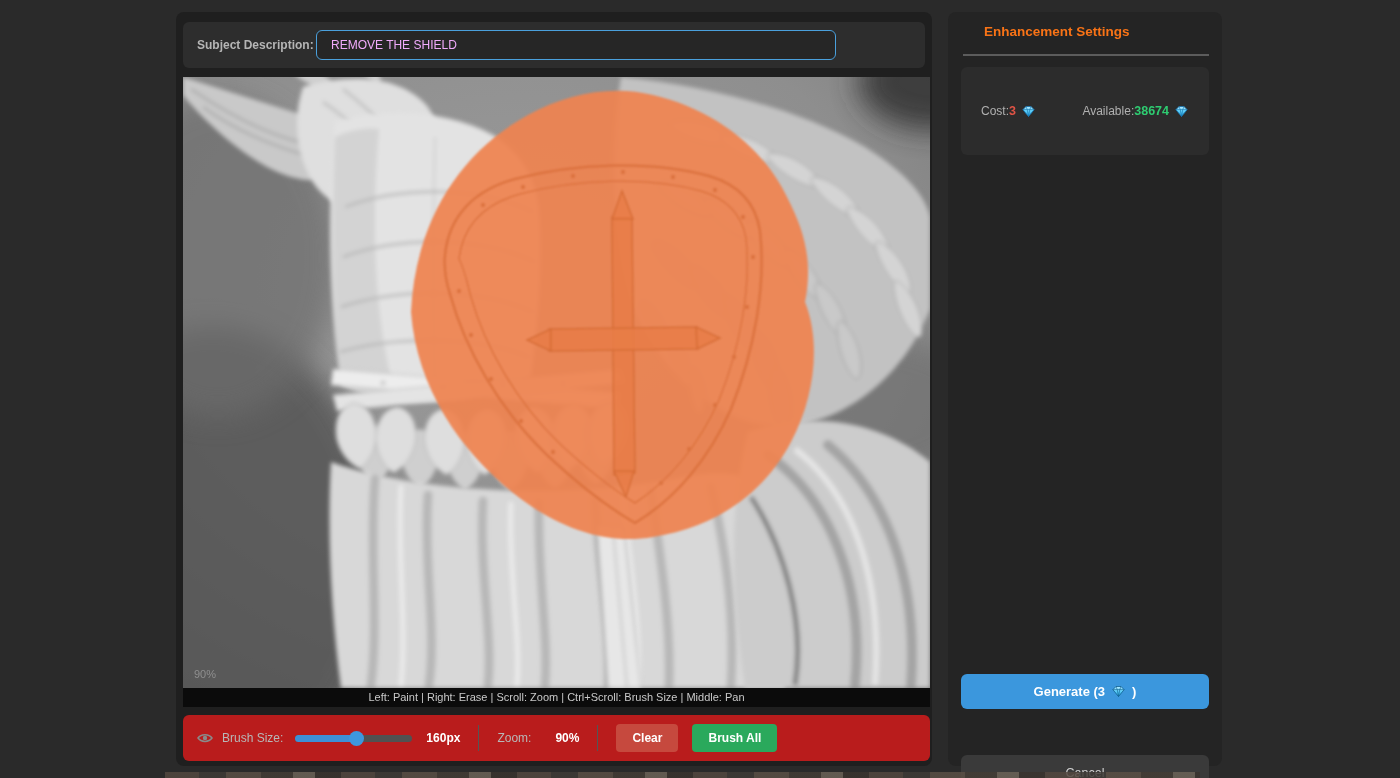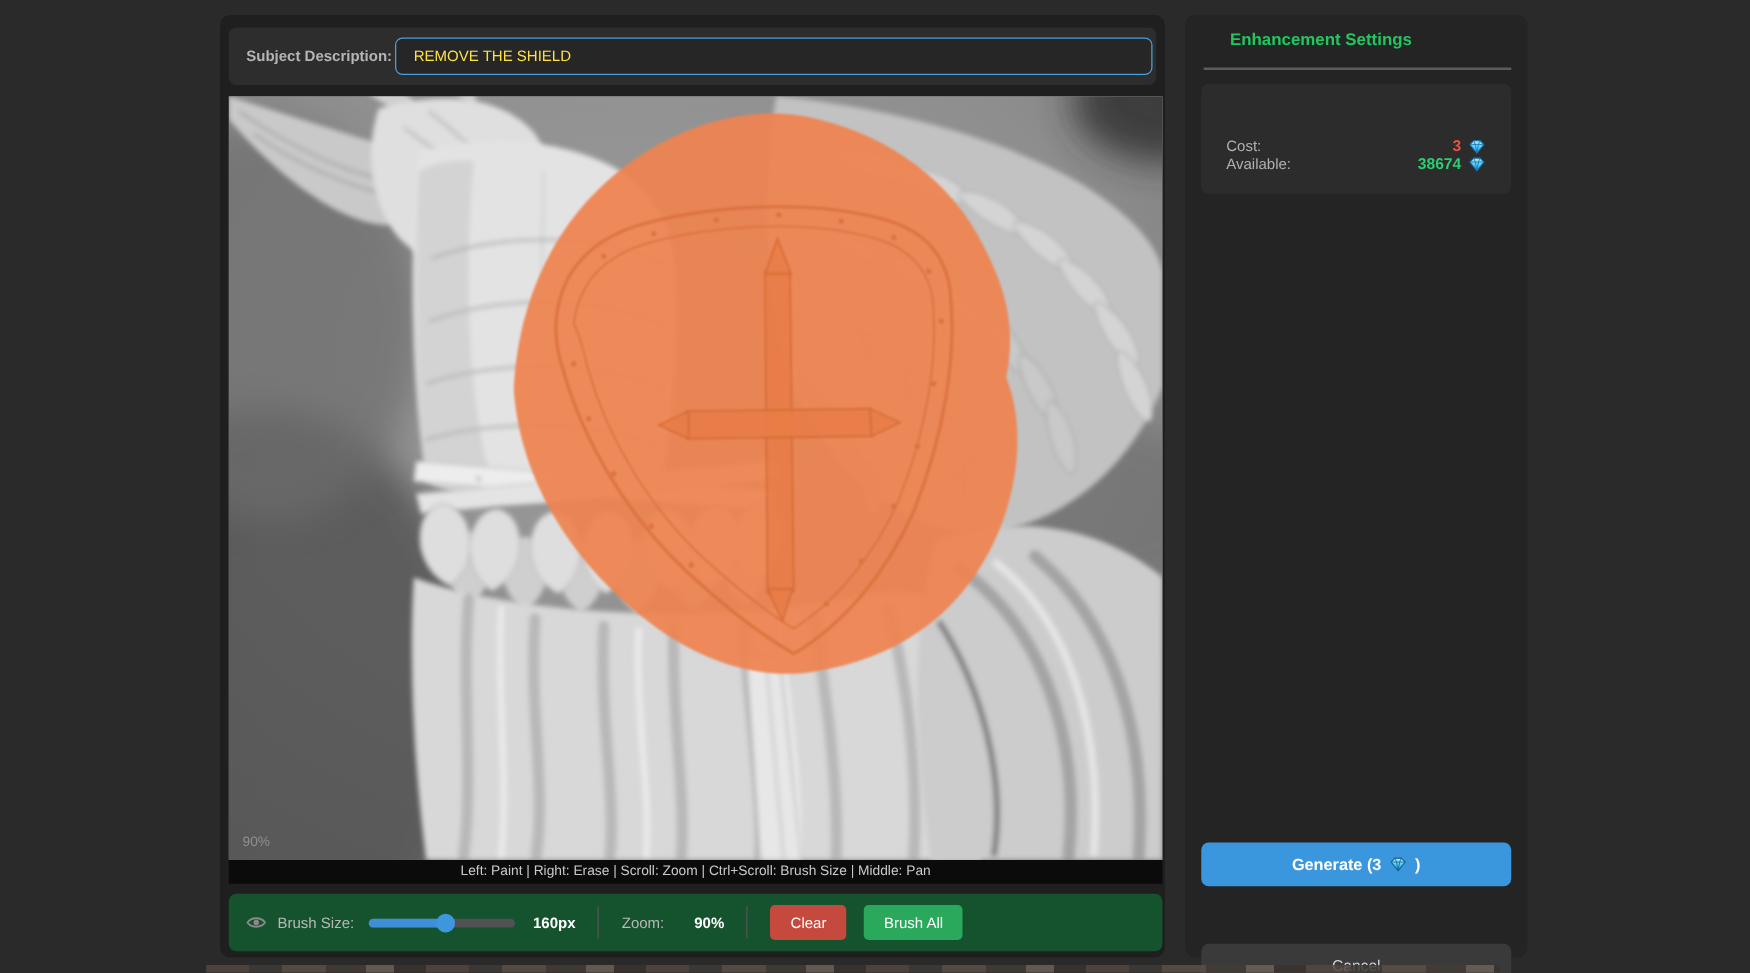--- a/index.html
+++ b/index.html
@@ -7,61 +7,61 @@
               font-family:"Liberation Sans", sans-serif; }
   .abs { position:absolute; }
 
   
   #editor-panel { left:176px; top:12px; width:756px; height:754px;
                   background:#1f1f1f; border-radius:8px; }
   #subject-card { left:7px; top:10px; width:742px; height:46px;
                   background:#2d2d2d; border-radius:6px; }
   #subject-label { left:14px; top:0; height:46px; line-height:46px;
                    color:#b5b5b5; font-size:12px; font-weight:bold; }
-  #subject-input { left:133px; top:8px; width:606px; height:30px;
+  #subject-input { left:133px; top:8px; width:520px; height:30px;
                    background:#262626; border:1.5px solid #4aa0dc; border-radius:6px;
-                   color:#fde047; font-size:12px; padding:0 14px; outline:none;
+                   color:#f0abfc; font-size:12px; padding:0 14px; outline:none;
                    font-family:"Liberation Sans", sans-serif; }
 
   #paint-canvas { left:7px; top:65px; width:747px; height:611px; overflow:hidden;
                   background:#8a8a8a; cursor:crosshair; }
   #paint-canvas svg { display:block; width:747px; height:611px; }
   #canvas-zoom-overlay { left:11px; bottom:8px; color:#8f8f8f; font-size:11px; }
 
   #instructions-bar { left:7px; top:676px; width:747px; height:19px;
                       background:#0b0b0b; color:#c9c9c9; font-size:11px;
                       text-align:center; line-height:19px; }
 
   
   #controls-bar { left:7px; top:703px; width:747px; height:46px;
-                  background:#14532d; border-radius:6px;
+                  background:#b91c1c; border-radius:6px;
                   display:flex; align-items:center; padding:0 14px; }
   .ctl-label { color:#b8b8b8; font-size:12px; }
   .ctl-value { color:#ffffff; font-size:12px; font-weight:bold; }
   .v-divider { width:1px; height:26px; background:#555; margin:0 18px; }
   #brush-slider { position:relative; width:117px; height:15px; margin:0 2px 0 12px; cursor:pointer; }
   #brush-slider-track { position:absolute; left:0; top:4px; width:117px; height:7px;
                         background:#515151; border-radius:4px; }
   #brush-slider-fill  { position:absolute; left:0; top:4px; height:7px;
                         background:#3e8fd6; border-radius:4px 0 0 4px; }
   #brush-slider-thumb { position:absolute; top:0; width:15px; height:15px; margin-left:-8px;
                         background:#3e97dd; border-radius:50%; }
-  .btn { border:none; border-radius:4px; color:#fff; font-size:12px; font-weight:normal;
+  .btn { border:none; border-radius:4px; color:#fff; font-size:12px; font-weight:bold;
          padding:7px 16px; cursor:pointer; font-family:"Liberation Sans", sans-serif; }
   #clear-button { background:#c6493e; }
   #select-all-button { background:#2aa95c; margin-left:14px; }
 
   
   #settings-panel { left:948px; top:12px; width:274px; height:754px;
                     background:#242424; border-radius:8px; }
-  #settings-title { left:17px; top:12px; color:#22c55e; font-size:13.5px; font-weight:bold;padding-left:19px; }
+  #settings-title { left:17px; top:12px; color:#f97316; font-size:13.5px; font-weight:bold;padding-left:19px; }
   #settings-divider { left:15px; top:42px; width:246px; height:2px; background:#5c5c5c; }
   #cost-card { left:13px; top:55px; width:248px; height:88px; background:#2c2c2c;
                border-radius:6px; padding:17px 20px; display:flex;
-               flex-direction:column; justify-content:flex-end; }
+               flex-direction:row; justify-content:space-between; }
   .cost-row { display:flex; align-items:center; justify-content:space-between; }
   .cost-row .lbl { color:#b0b0b0; font-size:12px; }
   .val-wrap { display:flex; align-items:center; gap:5px; }
   #cost-value { color:#e05345; font-size:12.5px; font-weight:bold; }
   #available-value { color:#2ecc71; font-size:12.5px; font-weight:bold; }
   #settings-note { left:13px; top:625px; width:248px; color:#8a8a8a;
                    font-size:10px; font-style:italic; line-height:1.3; }
   #generate-button { left:13px; top:662px; width:248px; height:35px;
                      background:#3b97dd; border:none; border-radius:6px;
                      color:#fff; font-size:13px; font-weight:bold; cursor:pointer;

